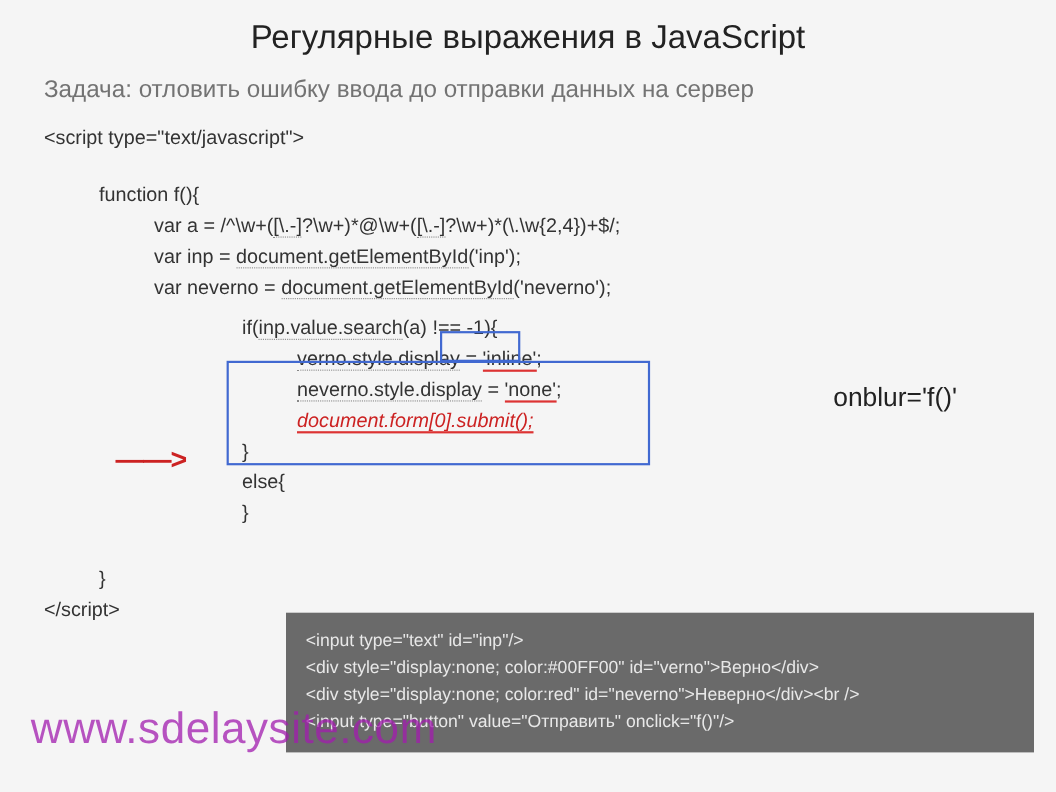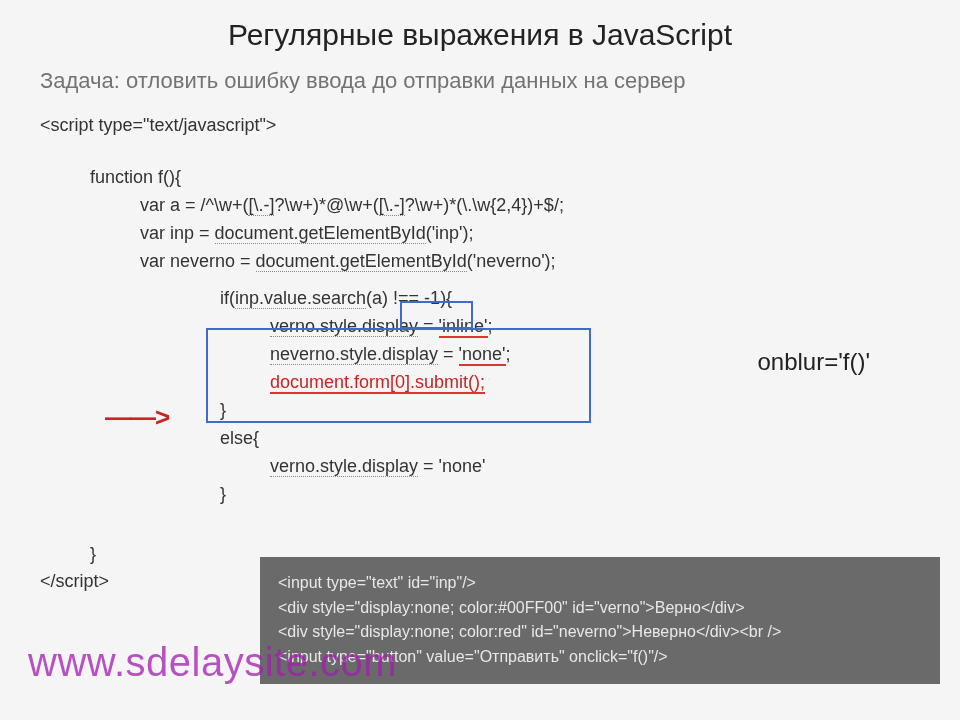--- a/index.html
+++ b/index.html
@@ -58,21 +58,21 @@
     .blue-box-2 {
       left: 176px;
       top: 216px;
       width: 385px;
       height: 95px;
     }
     .red-underline {
       border-bottom: 2px solid #d33;
       padding-bottom: 0;
     }
-    .red-text { color: #c22; }
+    .red-text { color: #c22; font-style: italic; }
     .arrow {
       position: absolute;
       left: 75px;
       top: 285px;
       font-size: 26px;
       color: #c22;
       font-weight: bold;
       letter-spacing: -1px;
     }
     .onblur {
@@ -128,21 +128,20 @@
     <div class="code-line indent2"><span>var neverno = </span><span class="dotted">document.getElementById</span><span>('neverno');</span></div>
 
     <div style="height:10px"></div>
 
     <div class="code-line indent3"><span>if(</span><span class="dotted">inp.value.search</span><span>(a) </span><span>!== -1</span><span>){</span></div>
     <div class="code-line indent4"><span class="dotted">verno.style.display</span><span> = </span><span class="red-underline">'inline'</span><span>;</span></div>
     <div class="code-line indent4"><span class="dotted">neverno.style.display</span><span> = </span><span class="red-underline">'none'</span><span>;</span></div>
     <div class="code-line indent4"><span class="red-text red-underline">document.form[0].submit();</span></div>
     <div class="code-line indent3">}</div>
     <div class="code-line indent3">else{</div>
-    <div class="code-line indent4"><span class="dotted">verno.style.display</span><span> = 'none'</span></div>
     <div class="code-line indent3">}</div>
 
     <div style="height:8px"></div>
 
     <div class="code-line indent1">}</div>
     <div class="code-line">&lt;/script&gt;</div>
 
     <div class="blue-box blue-box-1"></div>
     <div class="blue-box blue-box-2"></div>
     <div class="arrow">——&gt;</div>

